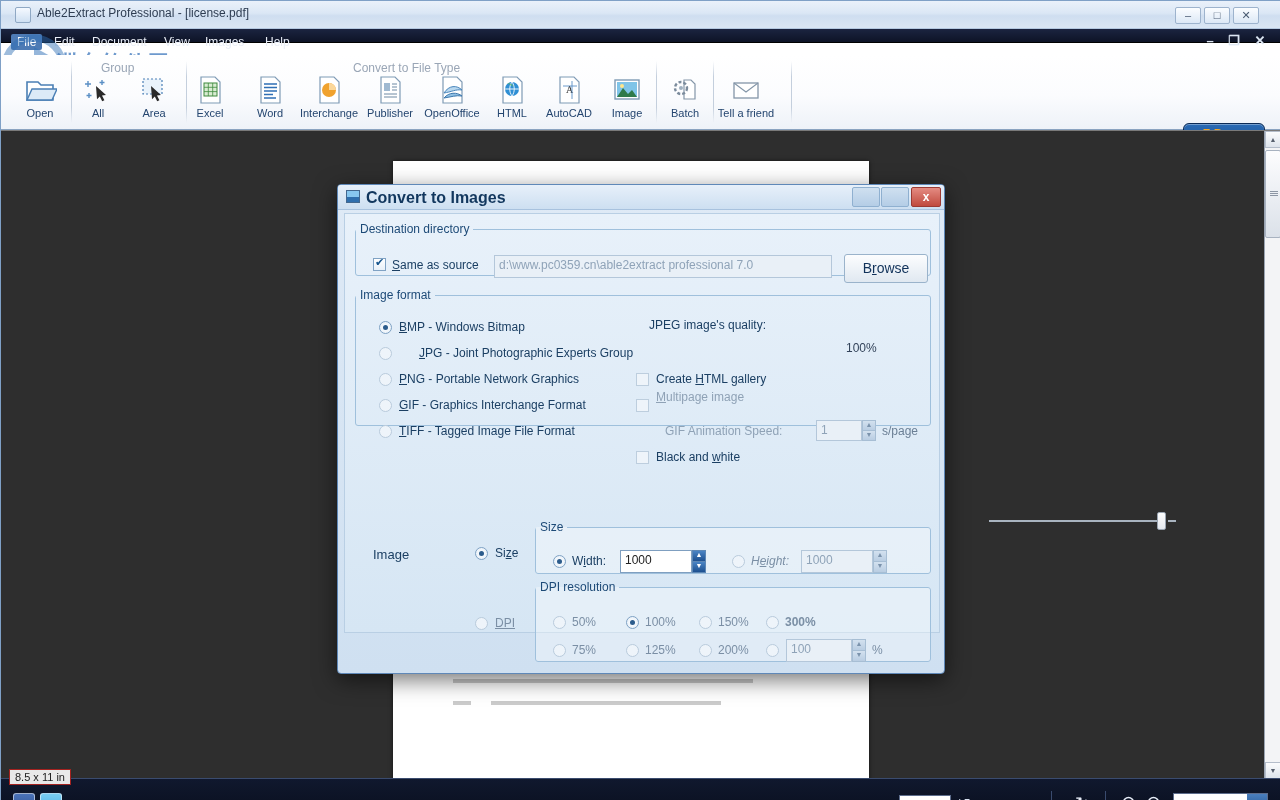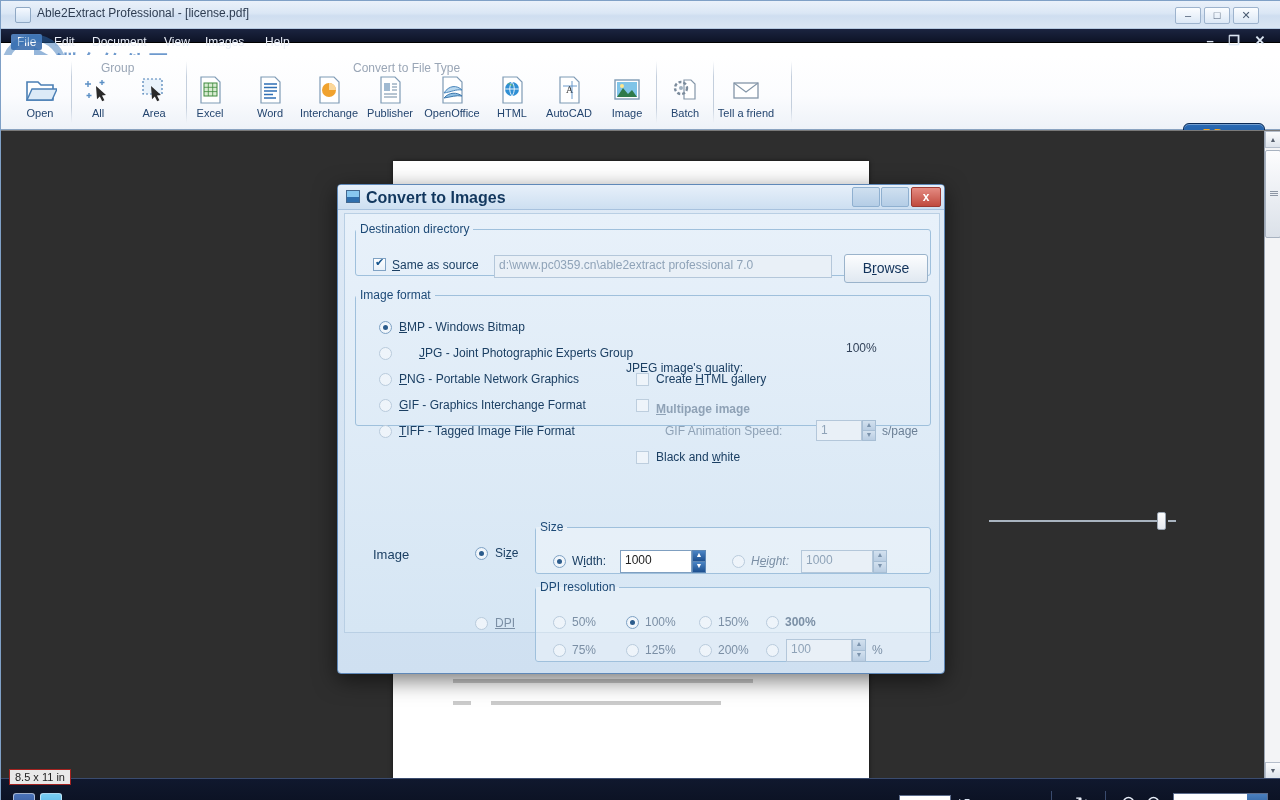--- a/index.html
+++ b/index.html
@@ -596,28 +596,28 @@
 
           <div class="radio dim" style="left:23px; top:71px;"></div>
           <div class="lbl" style="left:43px; top:70px;"><span class="u">P</span>NG - Portable Network Graphics</div>
 
           <div class="radio dim" style="left:23px; top:97px;"></div>
           <div class="lbl" style="left:43px; top:96px;"><span class="u">G</span>IF - Graphics Interchange Format</div>
 
           <div class="radio dim" style="left:23px; top:123px;"></div>
           <div class="lbl" style="left:43px; top:122px;"><span class="u">T</span>IFF - Tagged Image File Format</div>
 
-          <div class="lbl" style="left:270px; top:16px;margin-top:43px;">JPEG image's quality:</div>
+          <div class="lbl" style="left:293px; top:16px;">JPEG image's quality:</div>
           <div class="lbl" style="left:490px; top:39px; color:#33435a;">100%</div>
 
           <div class="check dim" style="left:280px; top:71px;"></div>
           <div class="lbl" style="left:300px; top:70px;">Create <span class="u">H</span>TML gallery</div>
 
           <div class="check dim" style="left:280px; top:97px;"></div>
-          <div class="lbl" style="left:300px; top:100px; color:#8fa2b6;font-weight:bold;"><span class="u">M</span>ultipage image</div>
+          <div class="lbl" style="left:300px; top:88px; color:#8fa2b6;"><span class="u">M</span>ultipage image</div>
 
           <div class="lbl" style="left:309px; top:122px; color:#8fa2b6;">GIF Animation Speed:</div>
           <div class="txtin dim" style="left:460px; top:118px; width:46px; height:21px;">1</div>
           <div class="spin dim" style="left:506px; top:118px; height:11px;">▲</div>
           <div class="spin dim" style="left:506px; top:128px; height:11px;">▼</div>
           <div class="lbl" style="left:526px; top:122px; color:#6b7f95;">s/page</div>
 
           <div class="check dim" style="left:280px; top:149px;"></div>
           <div class="lbl" style="left:300px; top:148px;">Black and <span class="u">w</span>hite</div>
         </fieldset>

